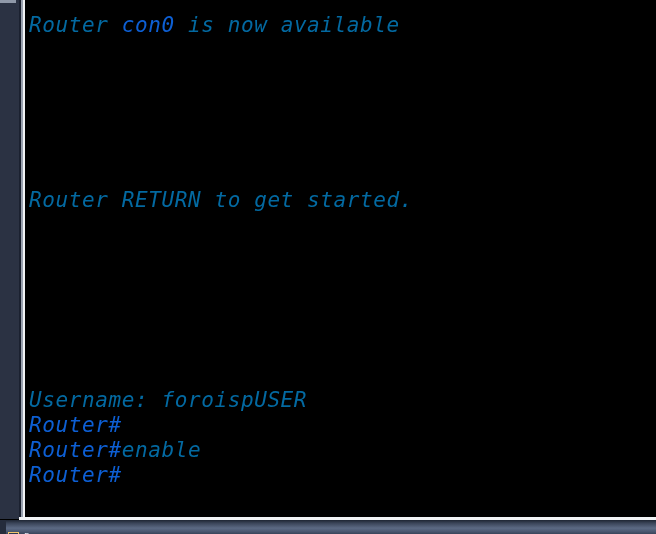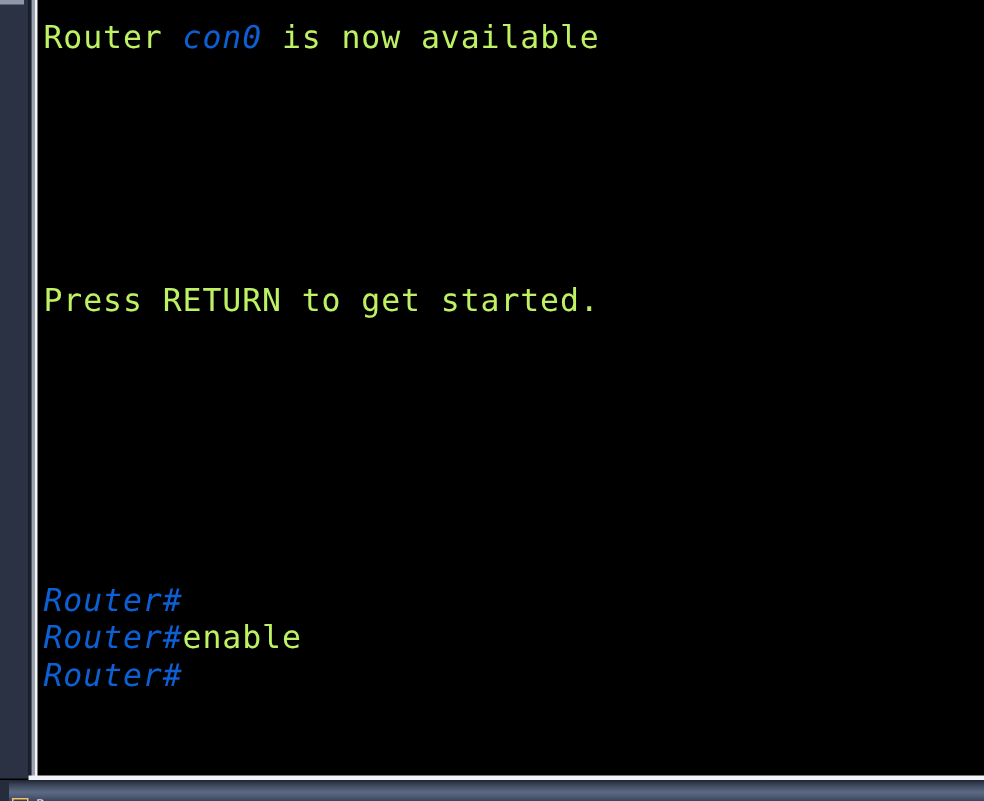--- a/index.html
+++ b/index.html
@@ -89,21 +89,21 @@
     line-height: 25px;
     font-family: "DejaVu Sans Mono", monospace;
     font-size: 21px;
     letter-spacing: 0.6px;
     white-space: pre;
     color: #f4f6f8;
   }
   .line.blank {
     color: transparent;
   }
-  .seg-white { color: #bef264; }
+  .seg-white { color: #0369a1; font-style: italic; }
   .seg-blue  { color: #0d5fd4; font-style: italic; }
 
   
   .console-bottom-white {
     position: absolute;
     left: 19px;
     top: 517px;
     width: 637px;
     height: 3px;
     background: #f2f4f7;
@@ -166,28 +166,29 @@
 
   <div class="console">
     <div class="console-inner" id="console-lines">
         <div class="line"><span class="seg-white">Router </span><span class="seg-blue">con0</span><span class="seg-white"> is now available</span></div>
         <div class="line blank"><span class="seg-white"> </span></div>
         <div class="line blank"><span class="seg-white"> </span></div>
         <div class="line blank"><span class="seg-white"> </span></div>
         <div class="line blank"><span class="seg-white"> </span></div>
         <div class="line blank"><span class="seg-white"> </span></div>
         <div class="line blank"><span class="seg-white"> </span></div>
-        <div class="line"><span class="seg-white">Press RETURN to get started.</span></div>
-        <div class="line blank"><span class="seg-white"> </span></div>
-        <div class="line blank"><span class="seg-white"> </span></div>
-        <div class="line blank"><span class="seg-white"> </span></div>
-        <div class="line blank"><span class="seg-white"> </span></div>
-        <div class="line blank"><span class="seg-white"> </span></div>
-        <div class="line blank"><span class="seg-white"> </span></div>
-        <div class="line blank"><span class="seg-white"> </span></div>
+        <div class="line"><span class="seg-white">Router RETURN to get started.</span></div>
+        <div class="line blank"><span class="seg-white"> </span></div>
+        <div class="line blank"><span class="seg-white"> </span></div>
+        <div class="line blank"><span class="seg-white"> </span></div>
+        <div class="line blank"><span class="seg-white"> </span></div>
+        <div class="line blank"><span class="seg-white"> </span></div>
+        <div class="line blank"><span class="seg-white"> </span></div>
+        <div class="line blank"><span class="seg-white"> </span></div>
+        <div class="line"><span class="seg-white">Username: foroispUSER</span></div>
         <div class="line"><span class="seg-blue">Router#</span></div>
         <div class="line"><span class="seg-blue">Router#</span><span class="seg-white">enable</span></div>
         <div class="line"><span class="seg-blue">Router#</span></div>
       </div>
   </div>
 
   <div class="console-bottom-white"></div>
 
   <div class="taskbar">
     <div class="taskbar-left-dark"></div>

